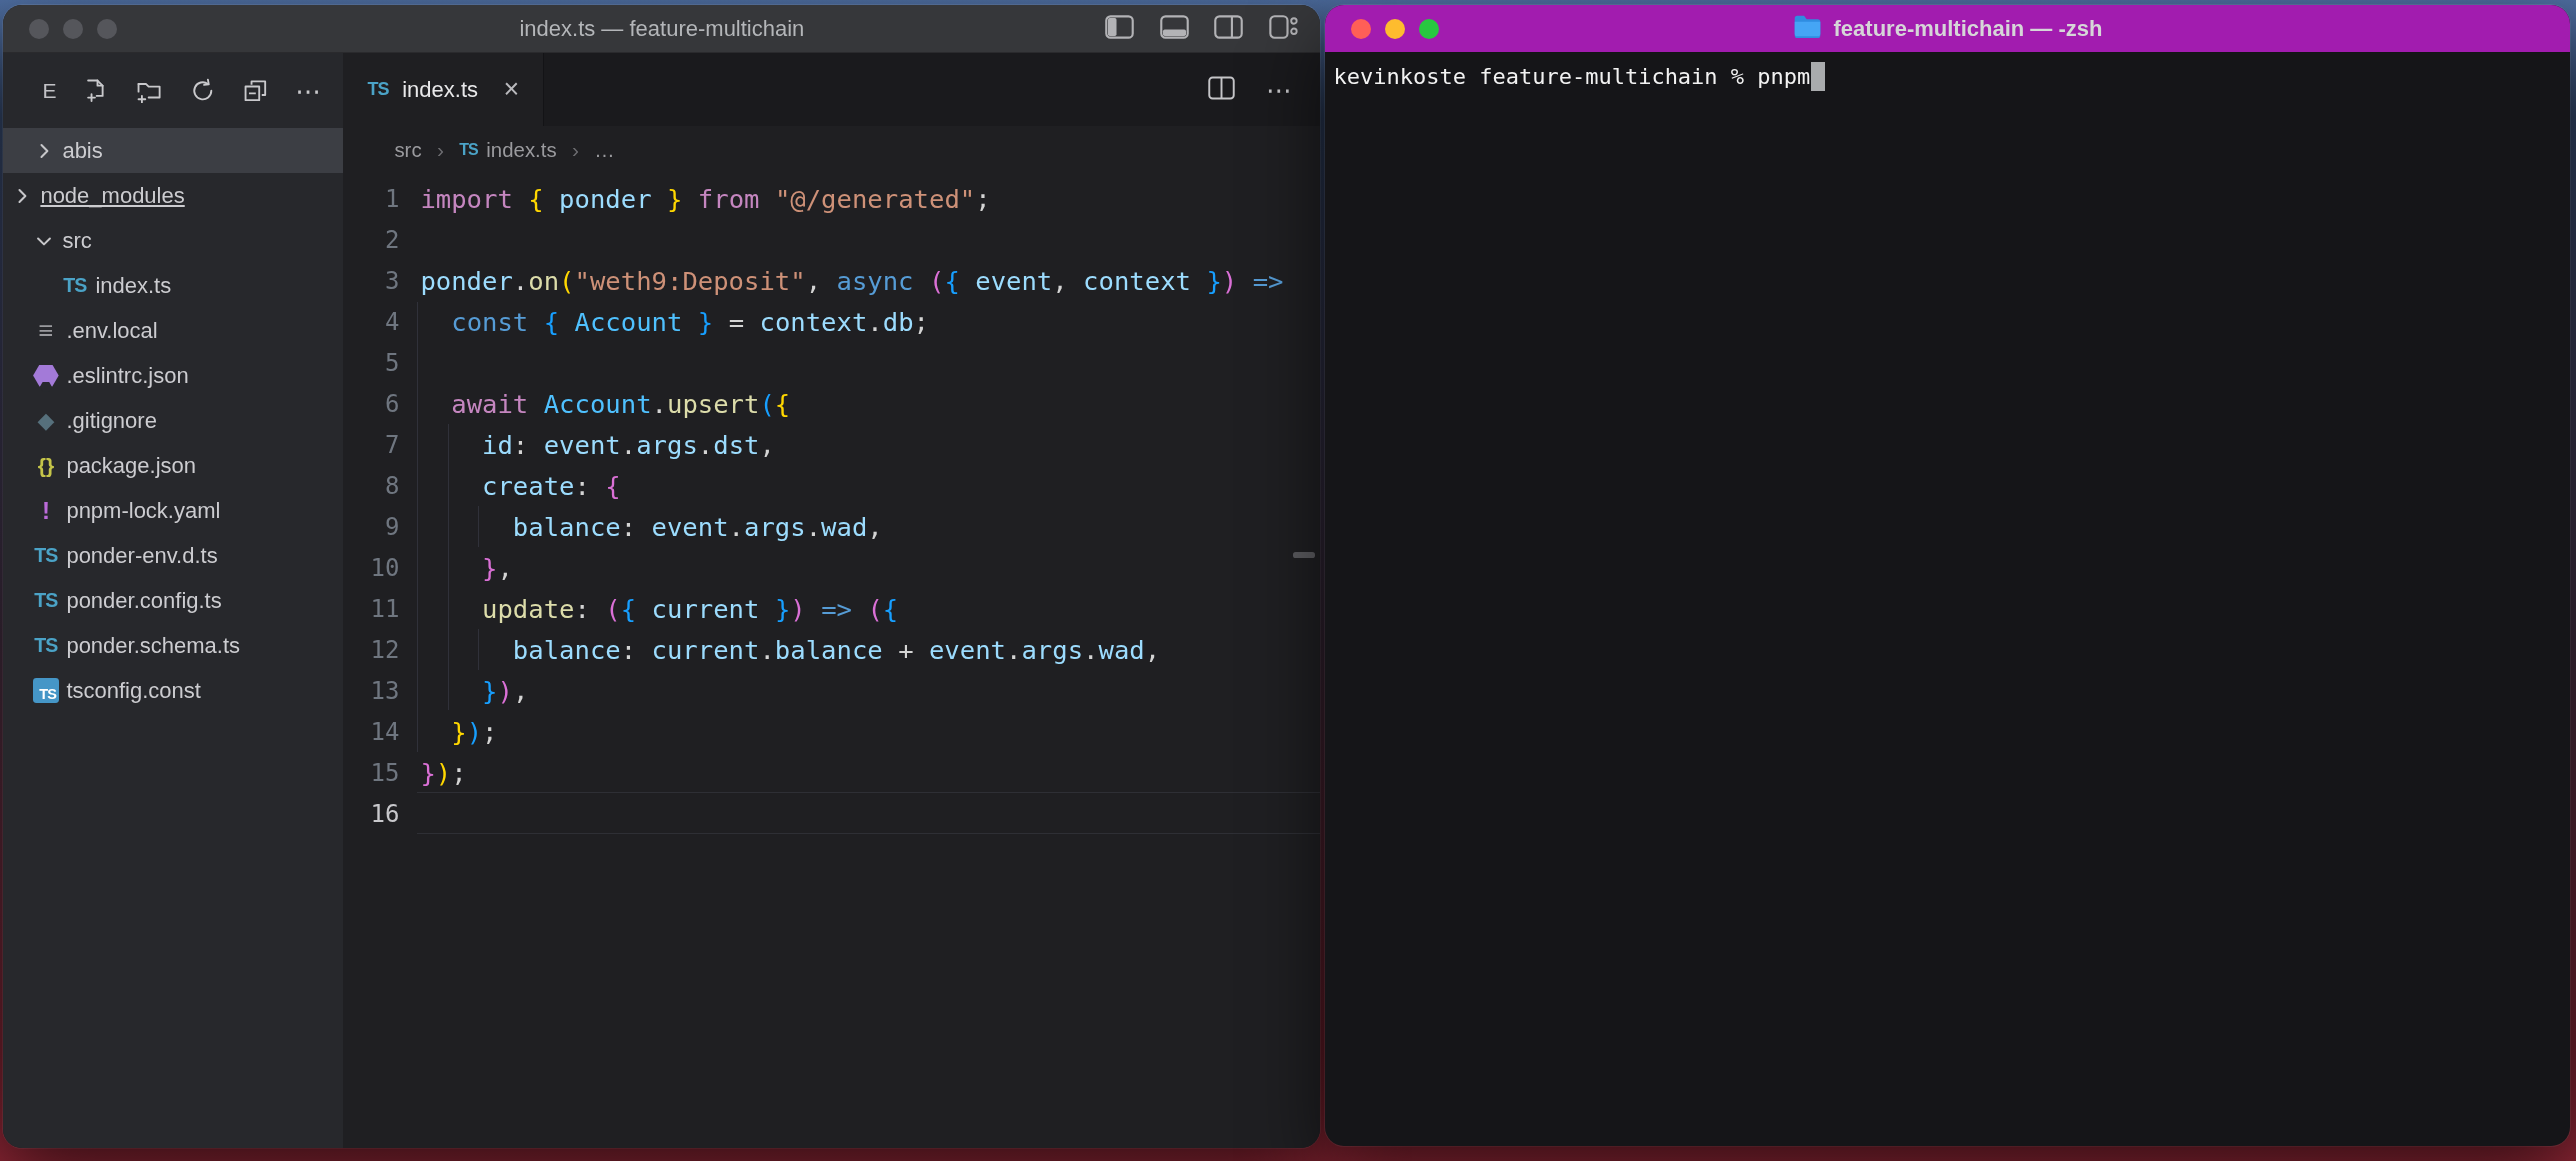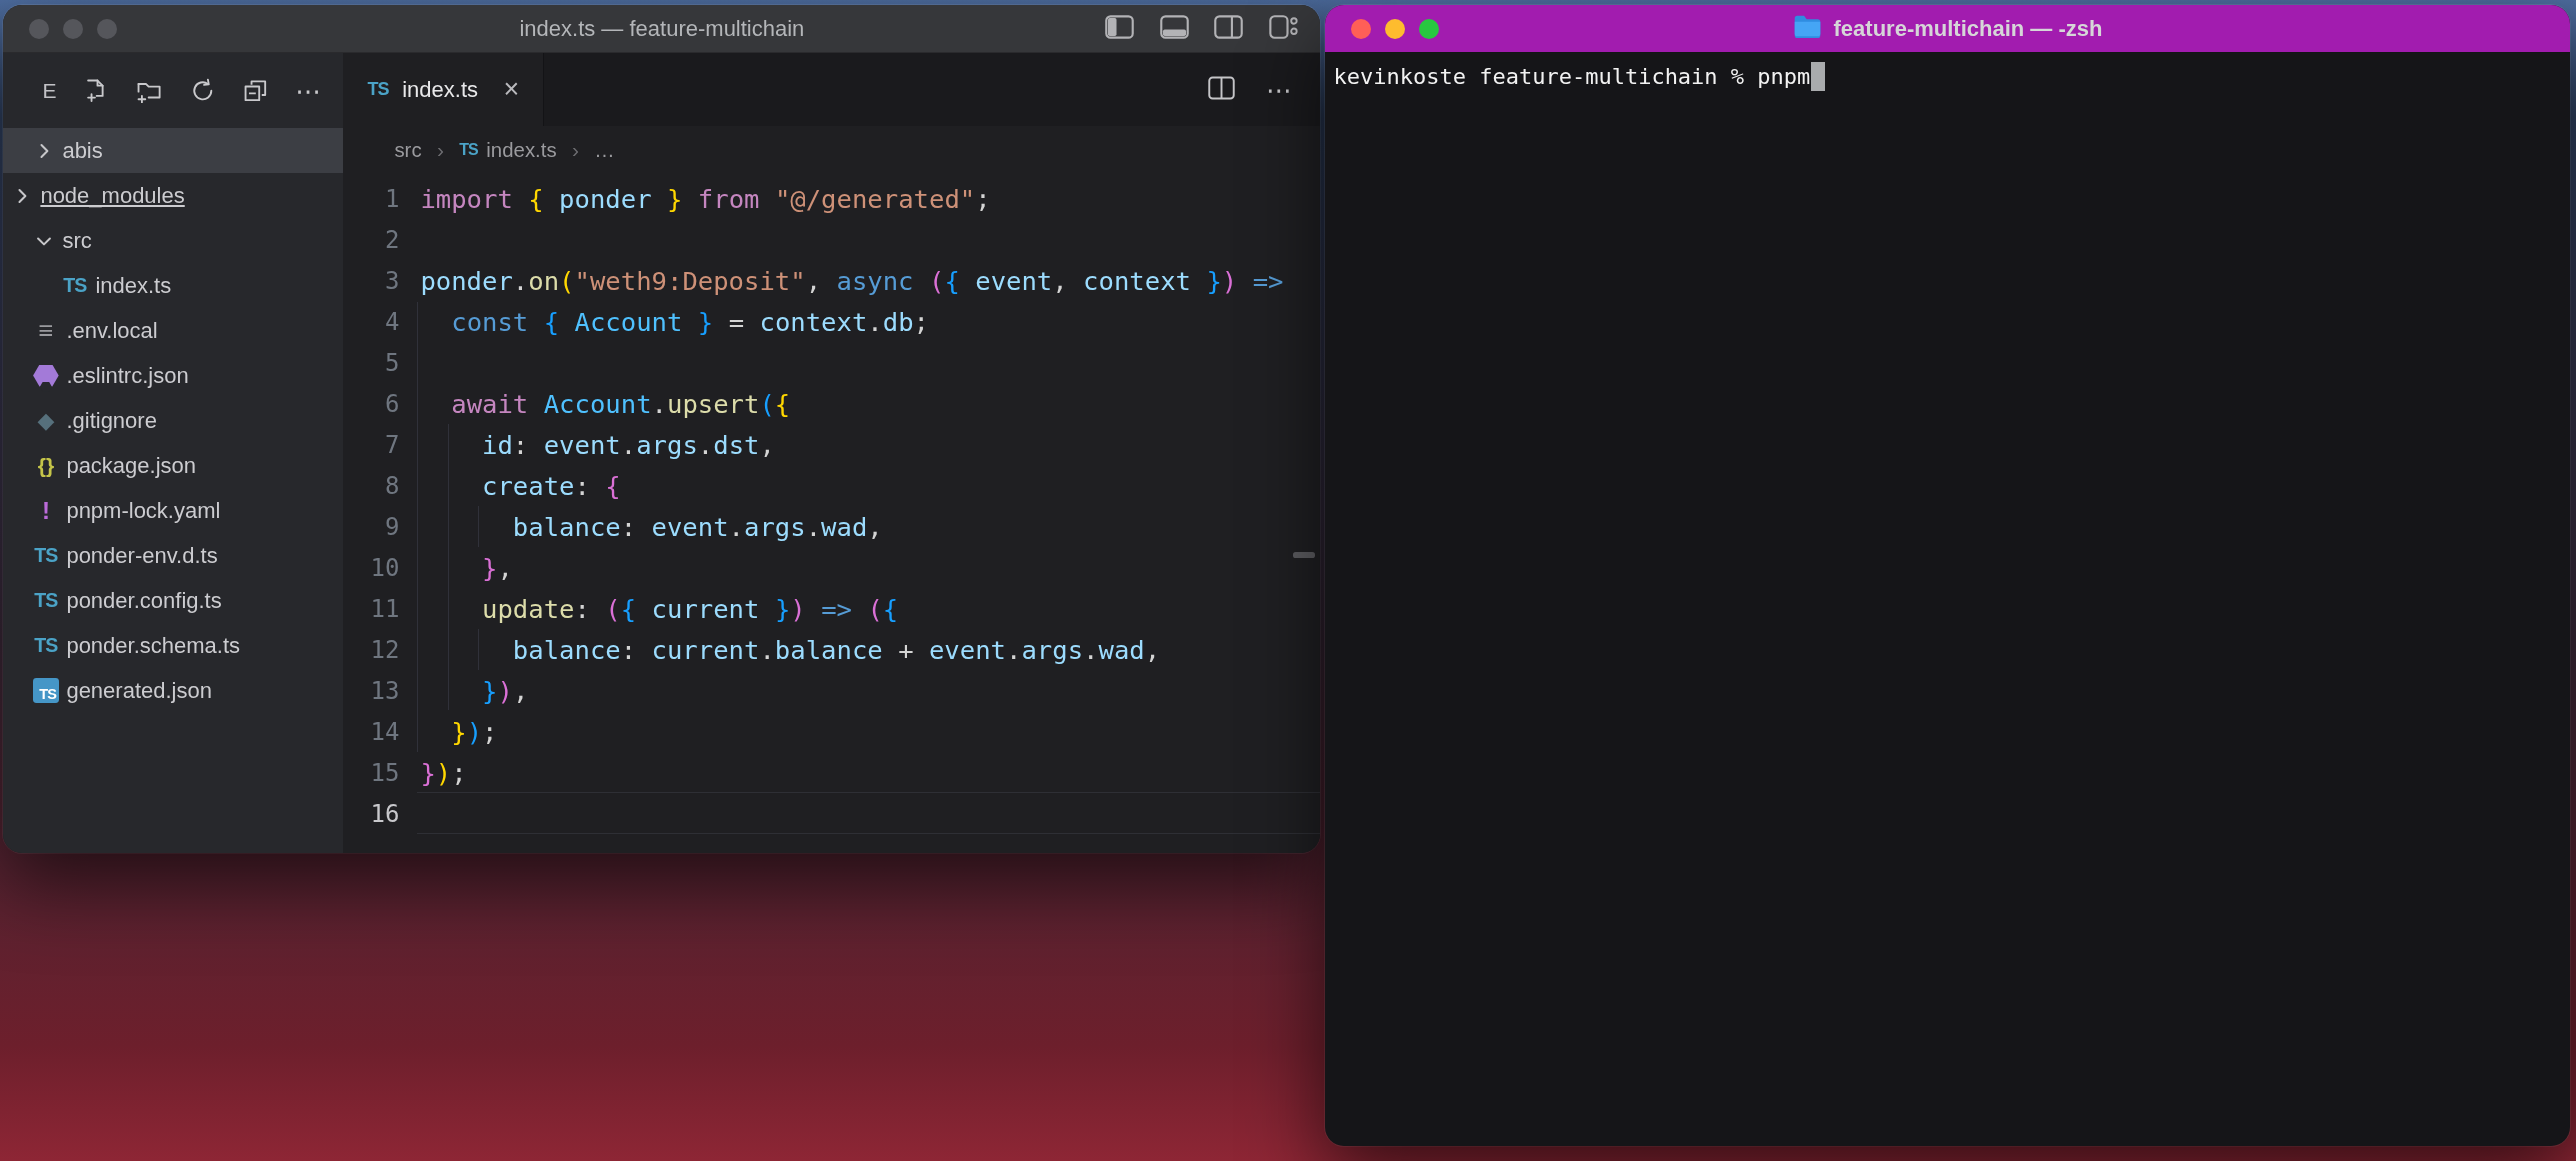--- a/index.html
+++ b/index.html
@@ -6,21 +6,21 @@
   html,body { width:2576px; height:1162px; overflow:hidden; }
   body {
     font-family:"Liberation Sans", sans-serif;
     background:linear-gradient(180deg,#4d6c9e 0%,#2e3f5e 10%,#3a2838 55%,#6d1f2c 90%,#8e2635 100%);
     position:relative;
   }
   .window { position:absolute; border-radius:19px; overflow:hidden;
     box-shadow:0 31px 77px rgba(0,0,0,.6), 0 0 0 0.9px rgba(255,255,255,.09); }
 
   
-  #vscode { left:3.4px; top:5.1px; width:1317px; height:848px; background:#1f1f22; }
+  #vscode { left:3.4px; top:5.1px; width:1317px; height:1143px; background:#1f1f22; }
   .vs-titlebar { height:48px; background:#36373a; border-bottom:0.9px solid #2a2a2d;
     display:flex; align-items:center; position:relative; }
   .traffic { position:absolute; left:25.6px; top:13.6px; display:flex; gap:13.6px; }
   .light { width:20.4px; height:20.4px; border-radius:50%; }
   .light.inactive { background:#55565b; }
   .vs-title { margin:0 auto; color:#b4b6b9; font-size:22px; }
   .vs-win-controls { position:absolute; right:20.4px; top:10.2px; display:flex; gap:25.6px; align-items:center; }
   .vs-win-controls svg { display:block; }
 
   .vs-body { display:flex; height:1095px; }
@@ -232,21 +232,21 @@
             <span>ponder.config.ts</span>
           </div>
           <div class="sb-item" style="padding-left: 22px;">
             <span class="fi fi-ts">TS</span>
             <span>ponder.schema.ts</span>
           </div>
           <div class="sb-item" style="padding-left: 22px;">
             <span class="fi">
               <span class="tsc-box">TS</span>
             </span>
-            <span>generated.json</span>
+            <span>tsconfig.const</span>
           </div>
         </div>
     </div>
 
     <div class="editor">
       <div class="tabstrip">
         <div class="tab">
           <span class="ts-mini">TS</span>
           <span>index.ts</span>
           <span class="tab-close">×</span>

